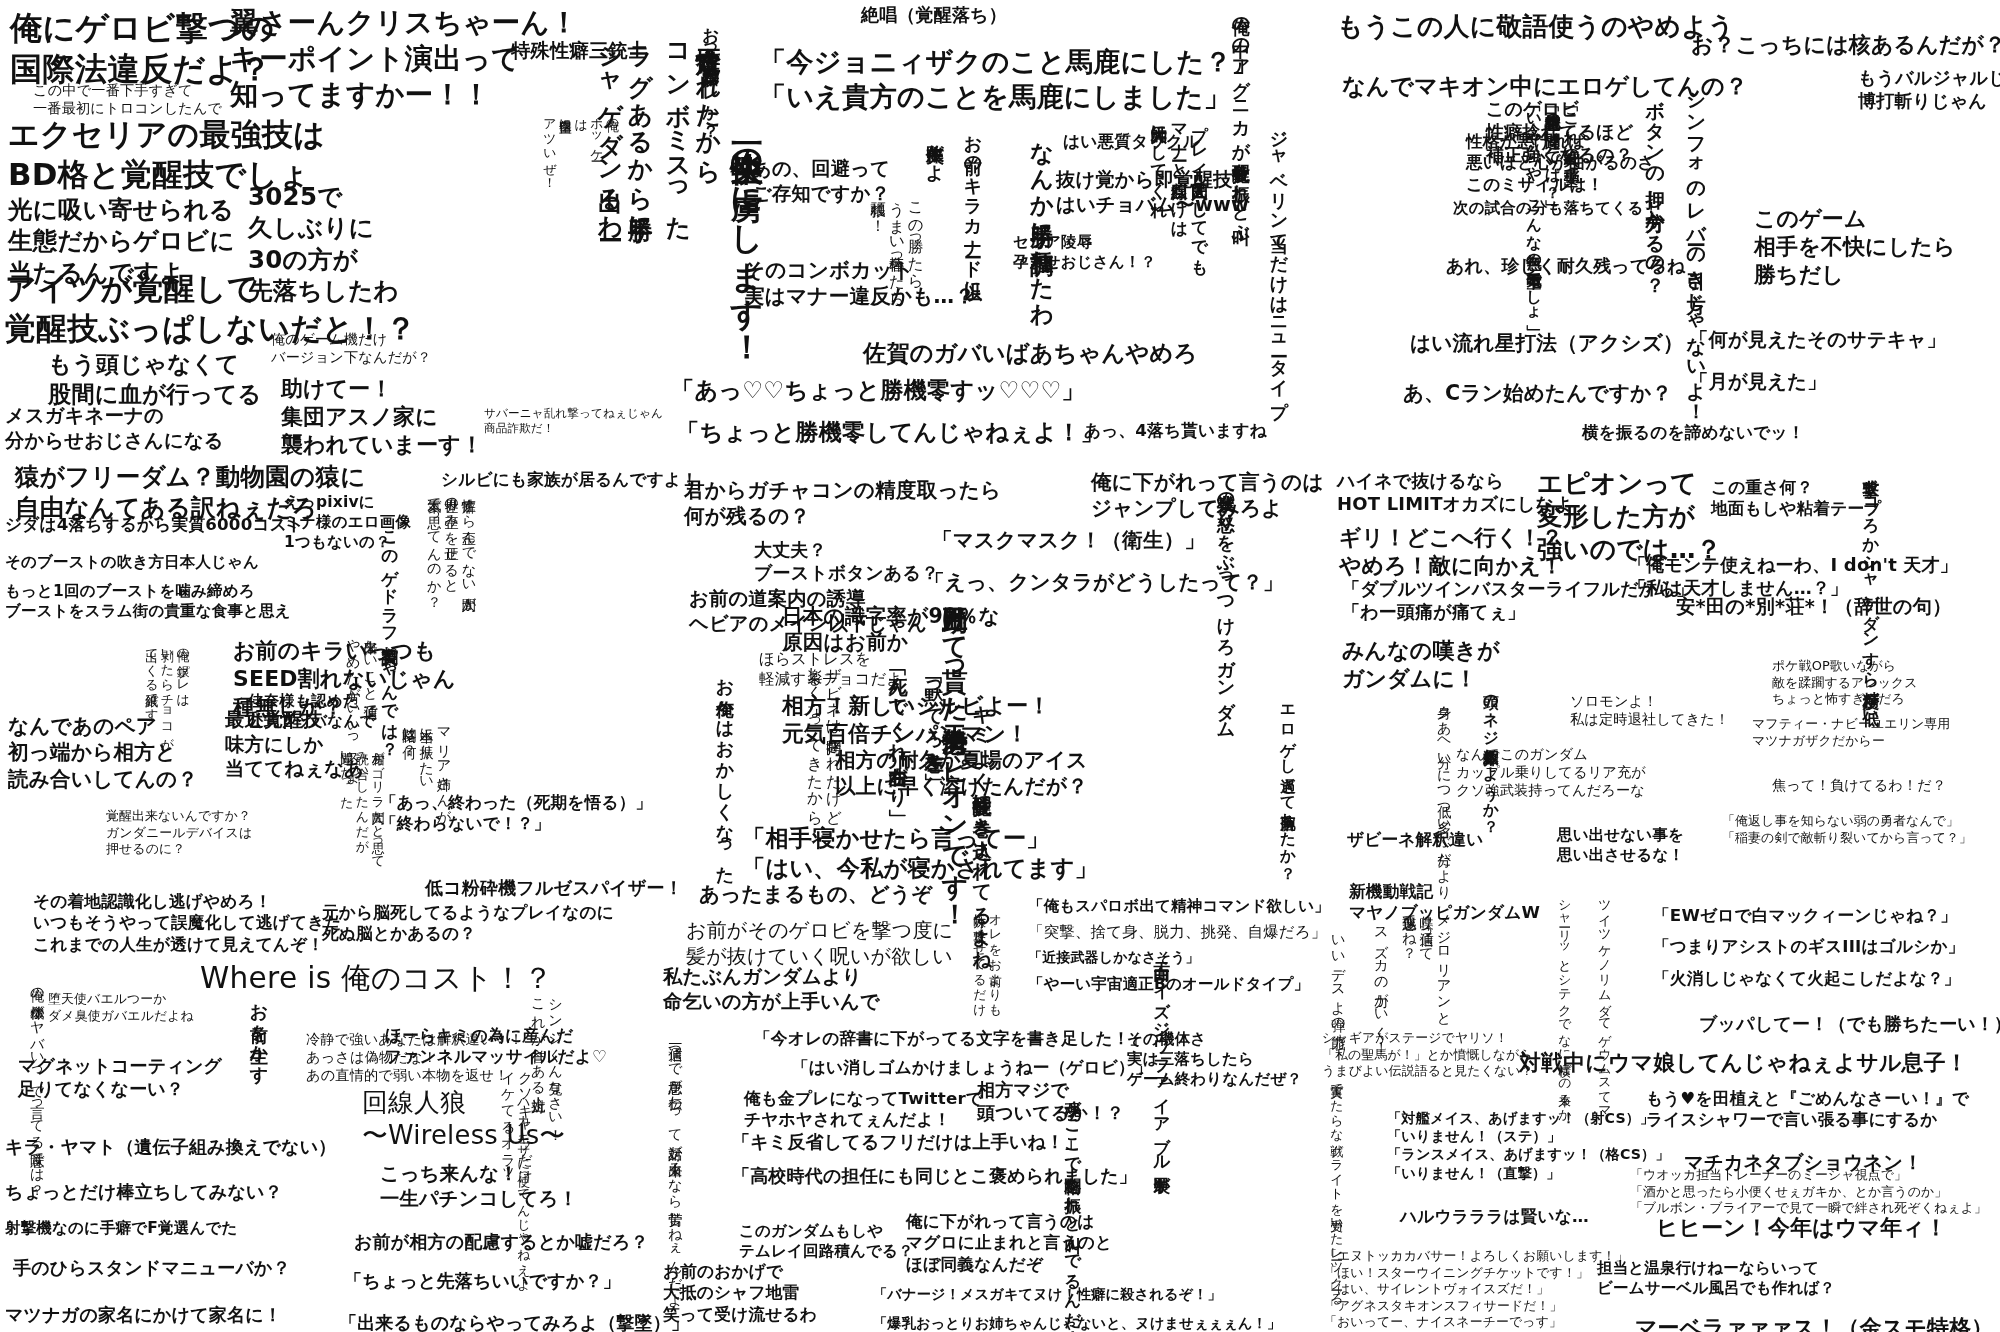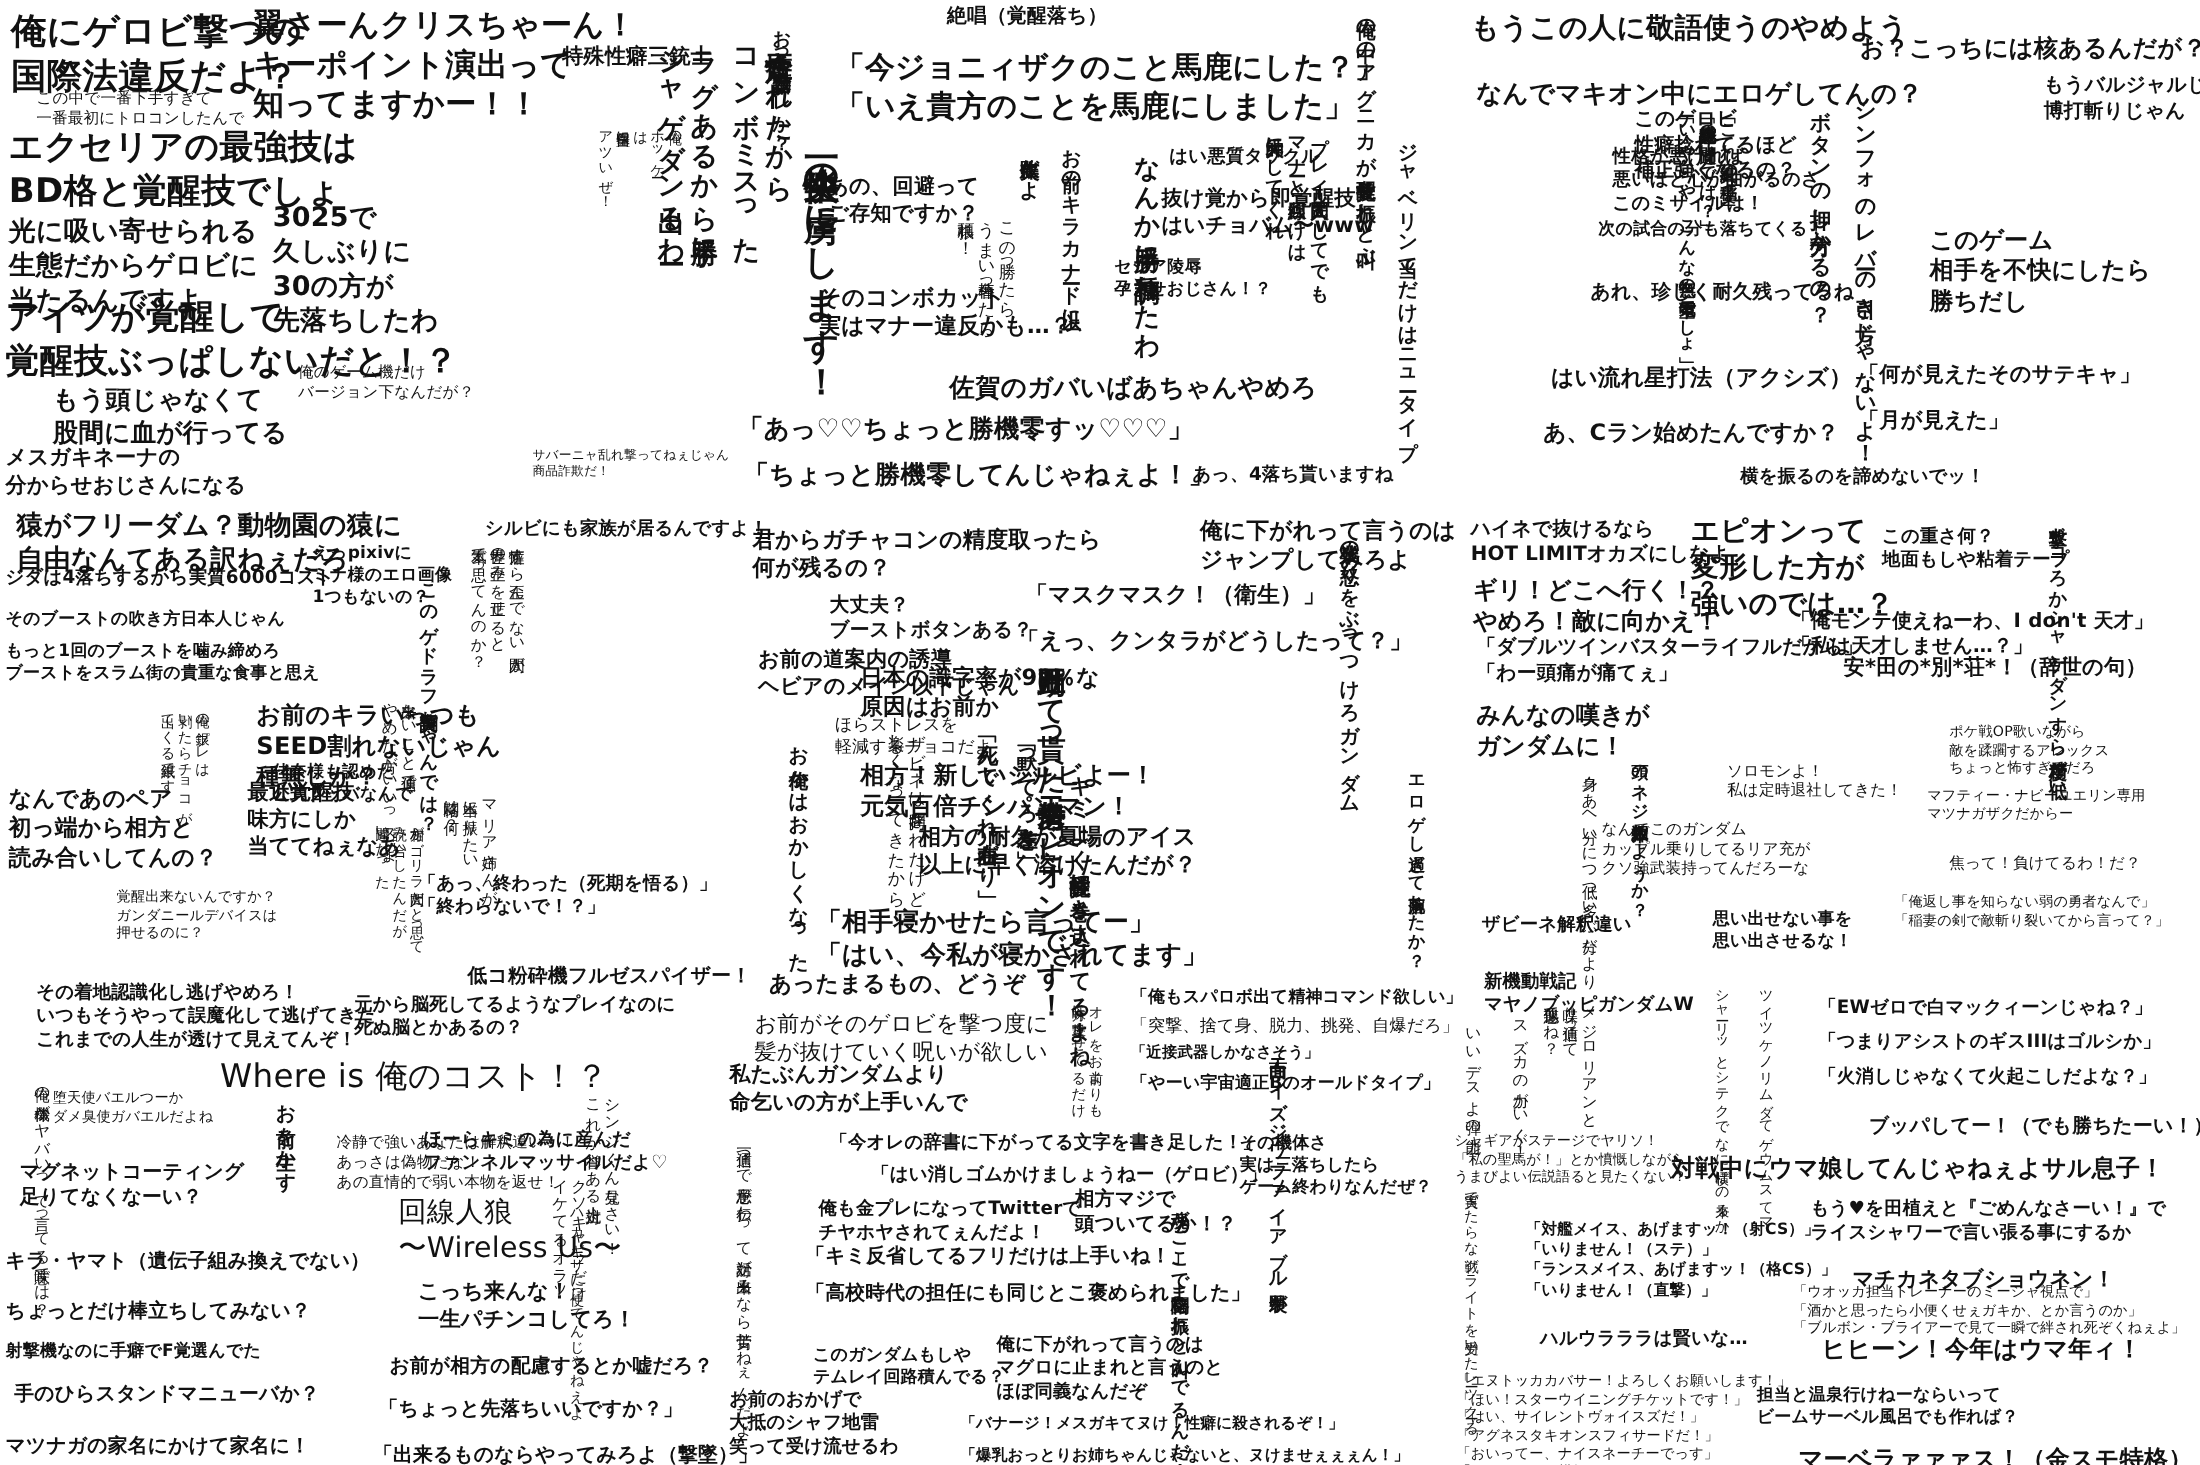--- a/index.html
+++ b/index.html
@@ -47,20 +47,23 @@
     <div class="w" style="left: 230px; top: 5px; font-size: 28.3px; font-weight: 800;">翼さーんクリスちゃーん！
 キーポイント演出って
 知ってますかー！！</div>
     <div class="w" style="left: 511px; top: 39px; font-size: 19.3px; font-weight: 700;">特殊性癖三銃士</div>
     <div class="w" style="left: 248px; top: 181px; font-size: 24.5px; font-weight: 700;">3025で
 久しぶりに
 30の方が
 先落ちしたわ</div>
     <div class="w" style="left: 271px; top: 330px; font-size: 14.2px; font-weight: 400;">俺のゲーム機だけ
 バージョン下なんだが？</div>
+    <div class="w" style="left: 281px; top: 375px; font-size: 21.9px; font-weight: 700;">助けてー！
+集団アスノ家に
+襲われていまーす！</div>
     <div class="w" style="left: 484px; top: 406px; font-size: 11.6px; font-weight: 400;">サバーニャ乱れ撃ってねぇじゃん
 商品詐欺だ！</div>
     <div class="w vert" style="left: 595px; top: 29px; font-size: 24.5px; font-weight: 700;">ラグあるから勝手に
 シャゲダン出るわー</div>
     <div class="w vert" style="left: 663px; top: 29px; font-size: 24.5px; font-weight: 700;">性癖否定されたから
 コンボミスった</div>
     <div class="w vert" style="left: 727px; top: 126px; font-size: 32.2px; font-weight: 800;">一生快楽の虜にします！</div>
     <div class="w vert" style="left: 542px; top: 110px; font-size: 12.9px; font-weight: 400;">俺の
 ホッケー
 は

